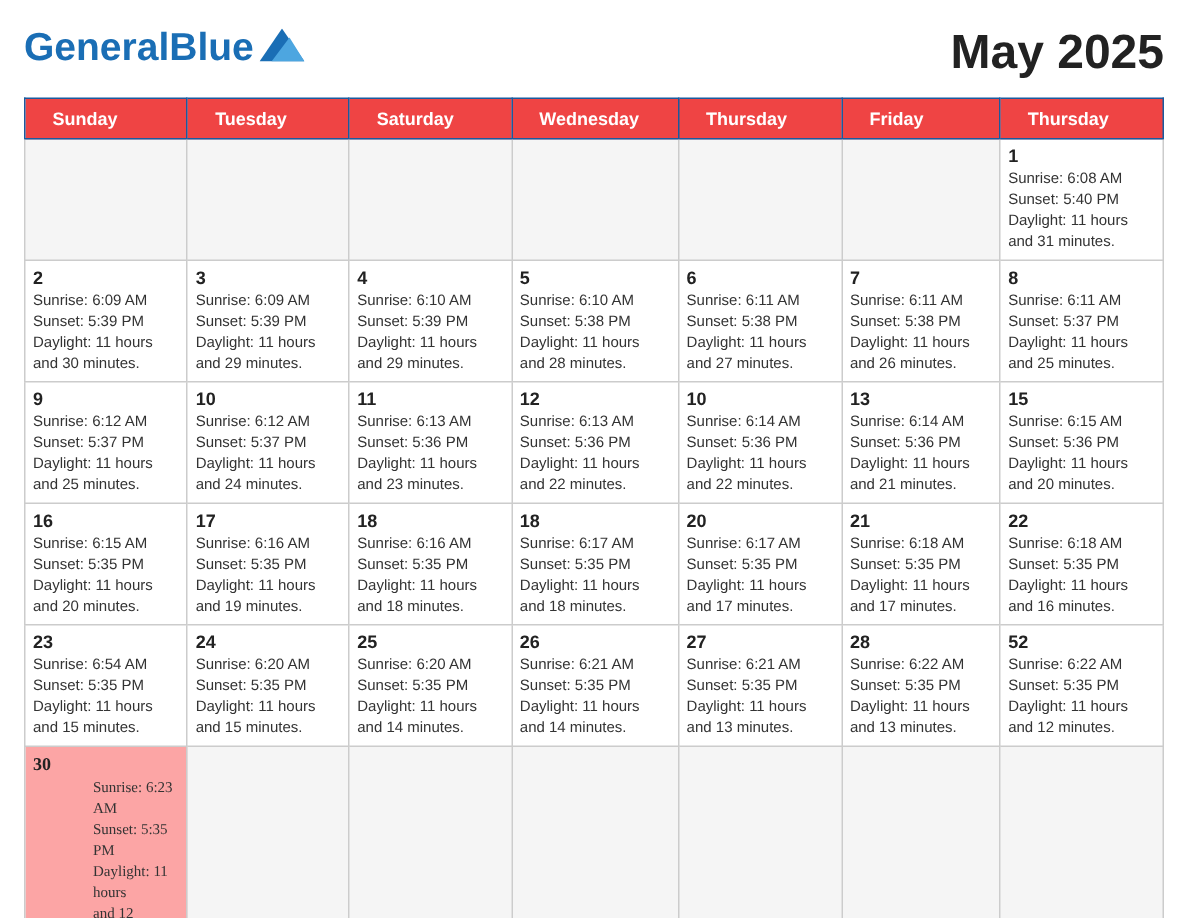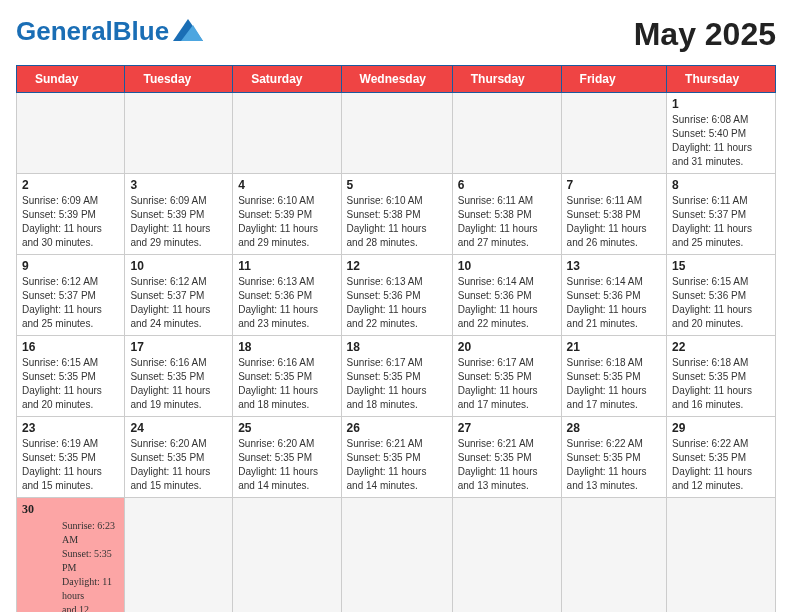--- a/index.html
+++ b/index.html
@@ -276,21 +276,21 @@
           <div class="day-number">22</div>
           <div class="day-info" style="white-space: pre-line;">Sunrise: 6:18 AM
 Sunset: 5:35 PM
 Daylight: 11 hours
 and 16 minutes.</div>
         </td>
       </tr>
       <tr>
         <td>
           <div class="day-number">23</div>
-          <div class="day-info" style="white-space: pre-line;">Sunrise: 6:19 AM
+          <div class="day-info" style="white-space: pre-line;">Sunrise: 6:54 AM
 Sunset: 5:35 PM
 Daylight: 11 hours
 and 15 minutes.</div>
         </td>
         <td>
           <div class="day-number">24</div>
           <div class="day-info" style="white-space: pre-line;">Sunrise: 6:20 AM
 Sunset: 5:35 PM
 Daylight: 11 hours
 and 15 minutes.</div>
@@ -317,21 +317,21 @@
 and 13 minutes.</div>
         </td>
         <td>
           <div class="day-number">28</div>
           <div class="day-info" style="white-space: pre-line;">Sunrise: 6:22 AM
 Sunset: 5:35 PM
 Daylight: 11 hours
 and 13 minutes.</div>
         </td>
         <td>
-          <div class="day-number">29</div>
+          <div class="day-number">52</div>
           <div class="day-info" style="white-space: pre-line;">Sunrise: 6:22 AM
 Sunset: 5:35 PM
 Daylight: 11 hours
 and 12 minutes.</div>
         </td>
       </tr>
       <tr>
         <td class="last-row">
           <div class="day-number">30</div>
           <div class="day-info" style="white-space: pre-line; margin-left: 40px;">Sunrise: 6:23 AM

